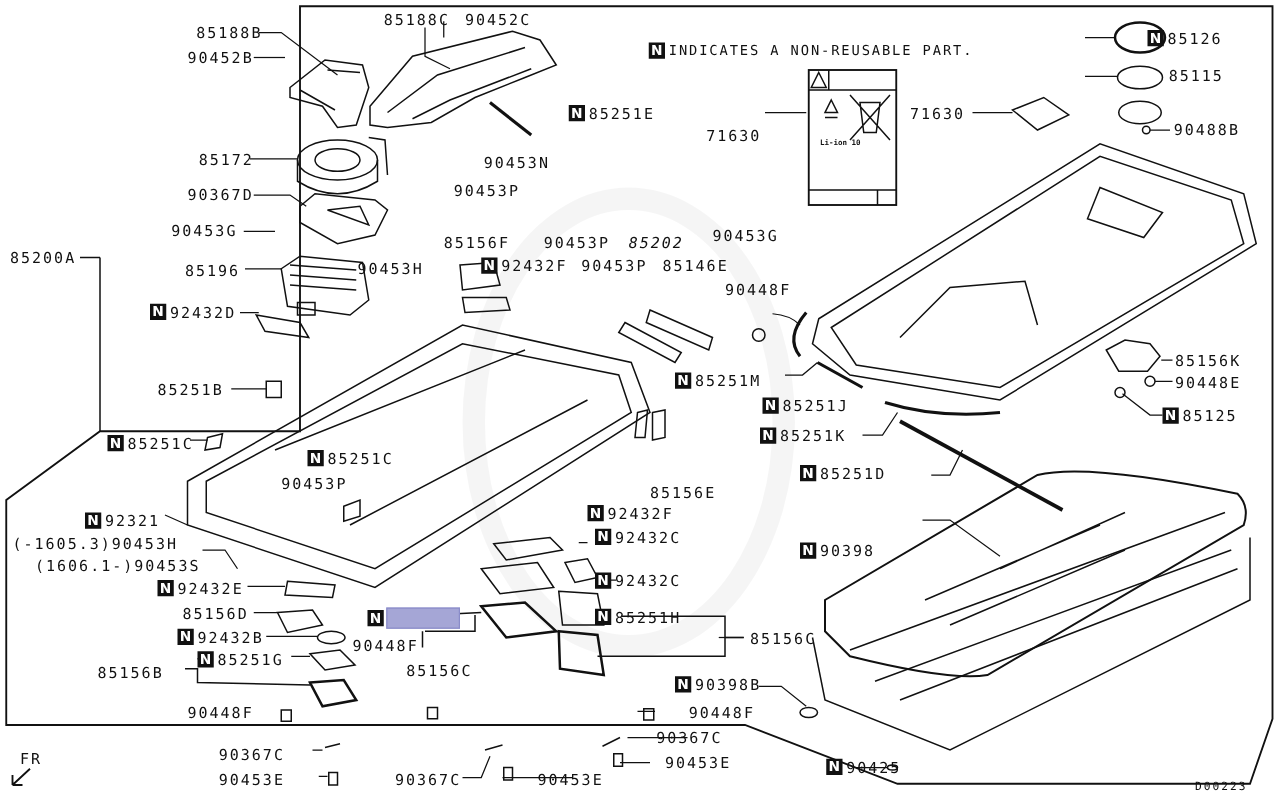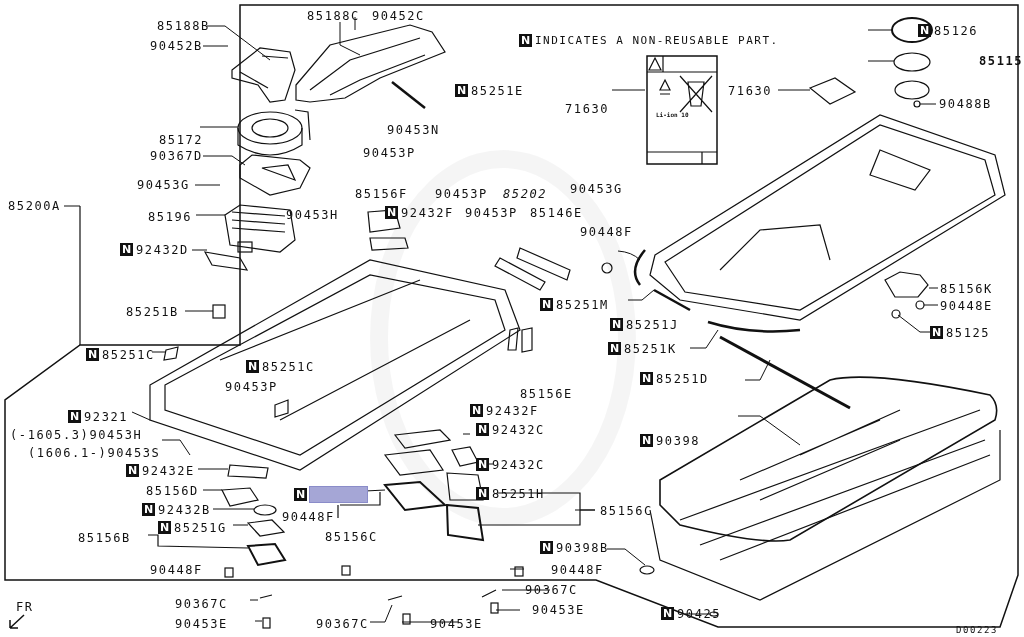--- a/index.html
+++ b/index.html
@@ -160,21 +160,21 @@
 
   <div class="redact"></div>
 
   <div id="labels">
       <div class="lbl" style="left: 157px; top: 19px;"><span>85188B</span></div>
       <div class="lbl" style="left: 150px; top: 39px;"><span>90452B</span></div>
       <div class="lbl" style="left: 307px; top: 9px;"><span>85188C</span></div>
       <div class="lbl" style="left: 372px; top: 9px;"><span>90452C</span></div>
       <div class="lbl" style="left: 455px; top: 84px;"><span class="nb">N</span><span>85251E</span></div>
       <div class="lbl" style="left: 387px; top: 123px;"><span>90453N</span></div>
-      <div class="lbl" style="left: 159px; top: 133px;"><span>85172</span></div>
+      <div class="lbl" style="left: 159px; top: 121px;"><span>85172</span></div>
       <div class="lbl" style="left: 150px; top: 149px;"><span>90367D</span></div>
       <div class="lbl" style="left: 363px; top: 146px;"><span>90453P</span></div>
       <div class="lbl" style="left: 137px; top: 178px;"><span>90453G</span></div>
       <div class="lbl" style="left: 8px; top: 199px;"><span>85200A</span></div>
       <div class="lbl" style="left: 148px; top: 210px;"><span>85196</span></div>
       <div class="lbl" style="left: 286px; top: 208px;"><span>90453H</span></div>
       <div class="lbl" style="left: 120px; top: 243px;"><span class="nb">N</span><span>92432D</span></div>
       <div class="lbl" style="left: 126px; top: 305px;"><span>85251B</span></div>
       <div class="lbl" style="left: 86px; top: 348px;"><span class="nb">N</span><span>85251C</span></div>
       <div class="lbl" style="left: 246px; top: 360px;"><span class="nb">N</span><span>85251C</span></div>
@@ -215,19 +215,19 @@
       <div class="lbl" style="left: 430px; top: 617px;"><span>90453E</span></div>
       <div class="lbl" style="left: 551px; top: 563px;"><span>90448F</span></div>
       <div class="lbl" style="left: 525px; top: 583px;"><span>90367C</span></div>
       <div class="lbl" style="left: 532px; top: 603px;"><span>90453E</span></div>
       <div class="lbl" style="left: 540px; top: 541px;"><span class="nb">N</span><span>90398B</span></div>
       <div class="lbl" style="left: 640px; top: 410px; margin-top: 24px;"><span class="nb">N</span><span>90398</span></div>
       <div class="lbl" style="left: 623px; top: 607px; padding-left: 38px;"><span class="nb">N</span><span>90425</span></div>
       <div class="lbl" style="left: 565px; top: 102px;"><span>71630</span></div>
       <div class="lbl" style="left: 728px; top: 84px;"><span>71630</span></div>
       <div class="lbl" style="left: 918px; top: 24px;"><span class="nb">N</span><span>85126</span></div>
-      <div class="lbl" style="left: 979px; top: 54px; font-weight: bold;"><span>85115</span></div>
+      <div class="lbl" style="left: 935px; top: 54px;"><span>85115</span></div>
       <div class="lbl" style="left: 939px; top: 97px;"><span>90488B</span></div>
       <div class="lbl" style="left: 940px; top: 282px;"><span>85156K</span></div>
       <div class="lbl" style="left: 940px; top: 299px;"><span>90448E</span></div>
       <div class="lbl" style="left: 930px; top: 326px;"><span class="nb">N</span><span>85125</span></div>
     </div>
 </div>
 
 </body></html>

